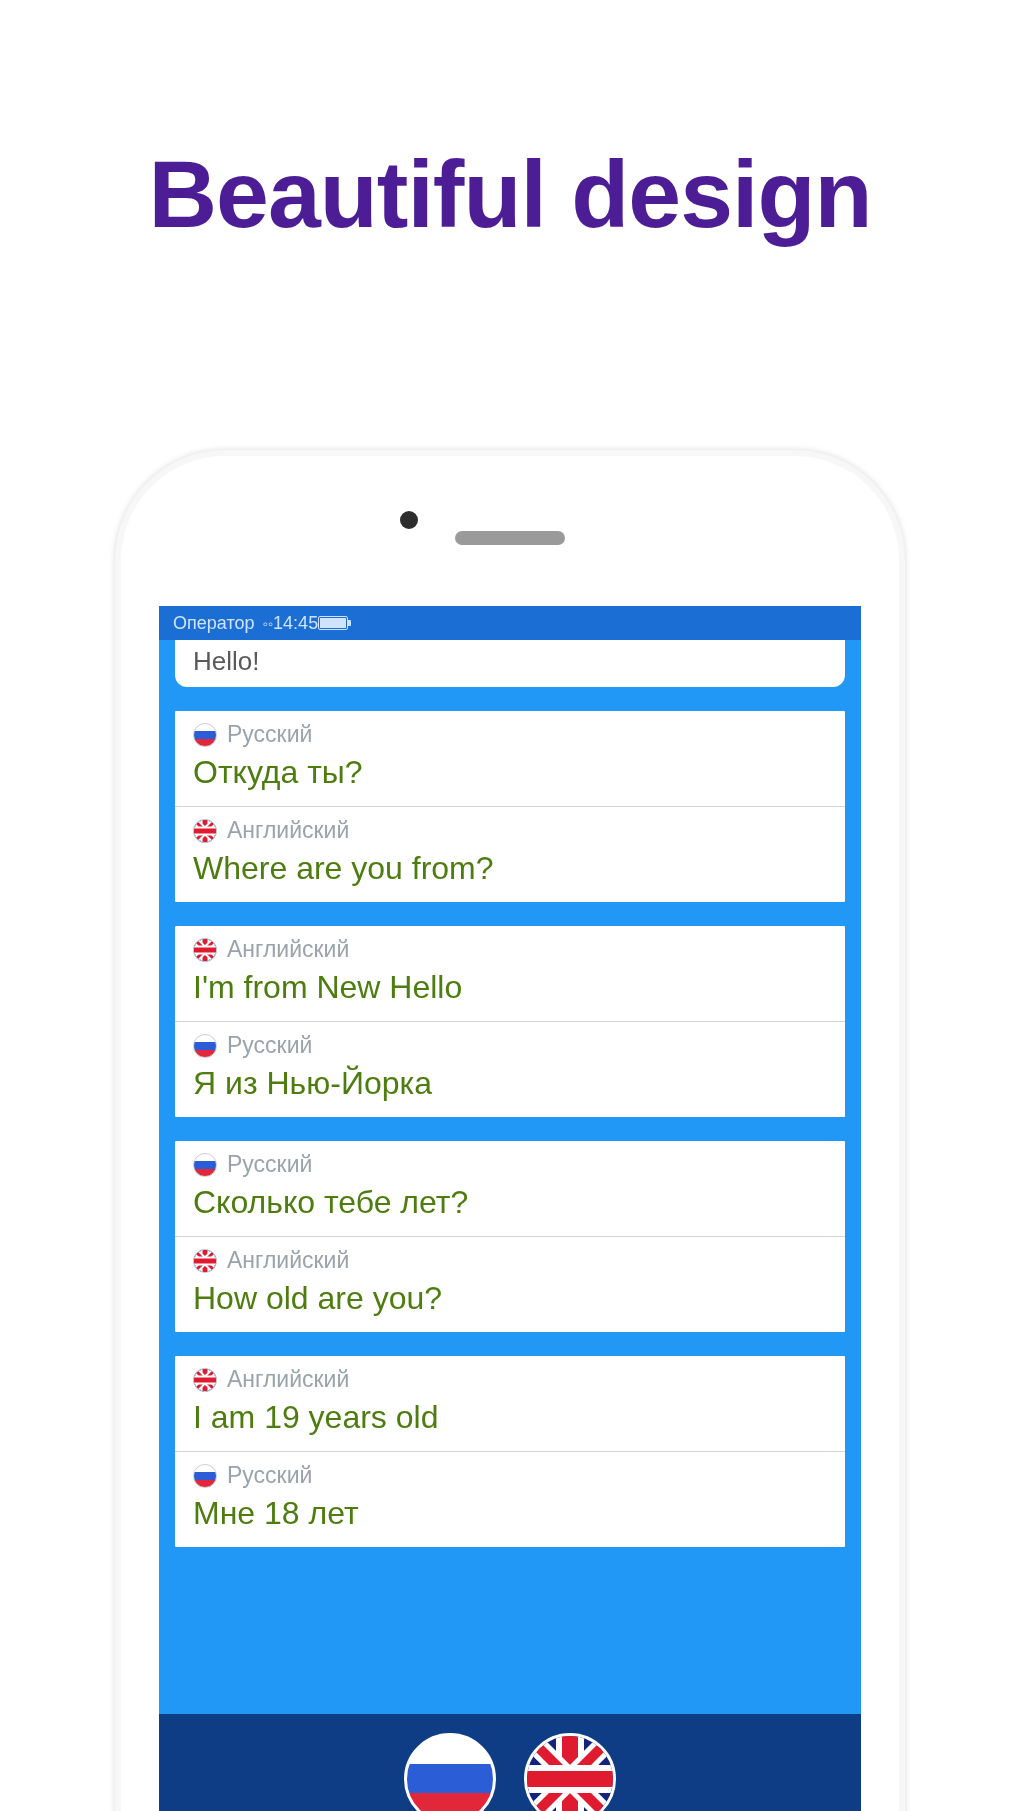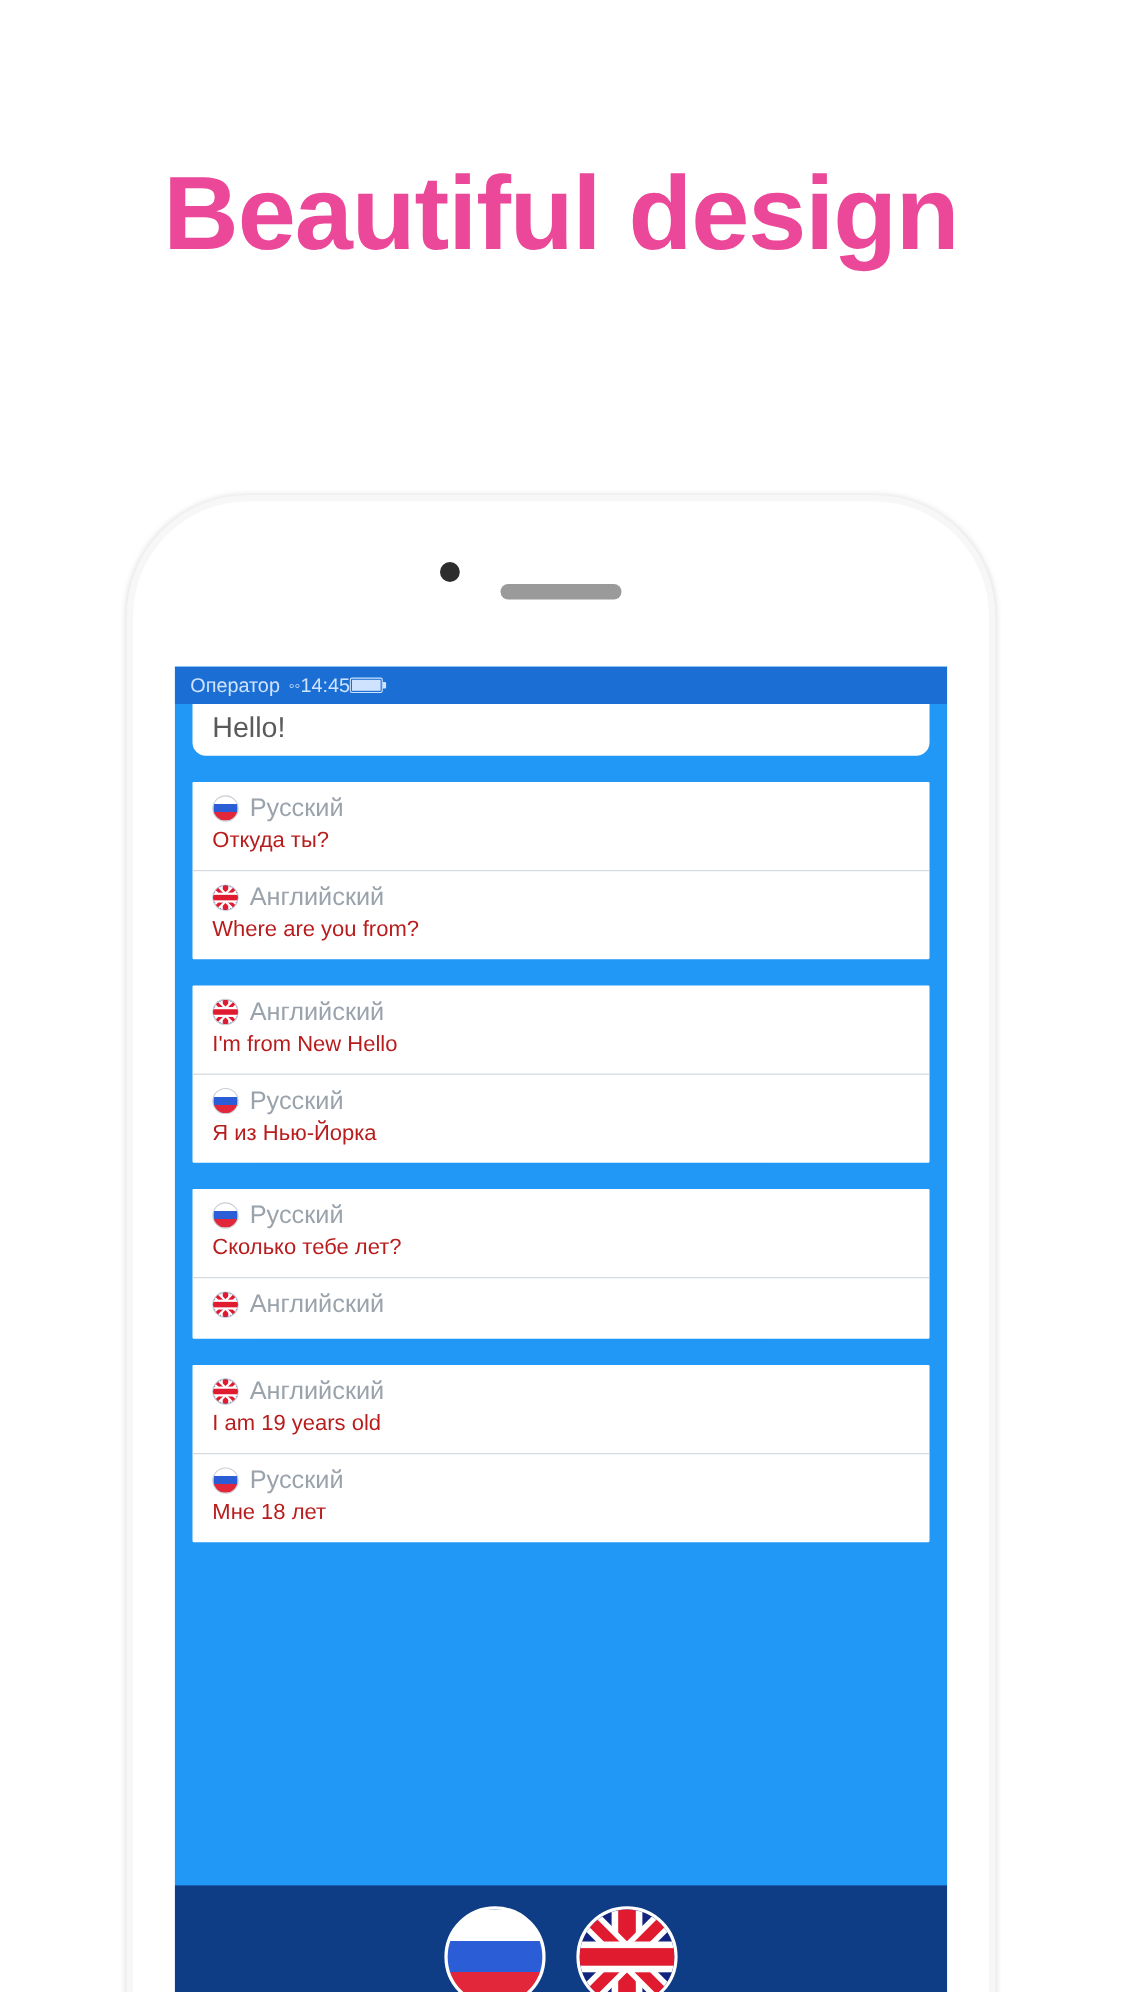--- a/index.html
+++ b/index.html
@@ -1,18 +1,18 @@
 <!DOCTYPE html>
 <html><head>
 <meta charset="utf-8">
 <style>
   * { box-sizing: border-box; margin: 0; padding: 0; }
   html, body { width: 1020px; height: 1811px; background: #ffffff; font-family: -apple-system, Helvetica, Arial, sans-serif; }
   .canvas { width: 1020px; height: 1811px; position: relative; overflow: hidden; }
-  .headline { position: absolute; top: 140px; left: 0; right: 0; text-align: center; font-size: 95px; font-weight: 700; color: #ec4899; letter-spacing: -1px; }
+  .headline { position: absolute; top: 140px; left: 0; right: 0; text-align: center; font-size: 95px; font-weight: 700; color: #4c1d95; letter-spacing: -1px; }
 
   .phone {
     position: absolute;
     top: 450px; left: 115px;
     width: 790px; height: 1400px;
     background: #f7f7f7;
     border-radius: 110px 110px 0 0;
     box-shadow: 0 0 6px rgba(0,0,0,.15);
   }
   .phone-inner {
@@ -51,21 +51,21 @@
   .flag { width:24px; height:24px; border-radius:50%; display:block; flex:0 0 24px; position:relative; overflow:hidden; }
   .flag-ru { background: linear-gradient(to bottom, #fff 0 33%, #2b5dd7 33% 66%, #e2273a 66% 100%); border:1px solid #c8ced6; }
   .flag-uk { background:#12247d; border:1px solid #c8ced6; }
   .flag-uk::before, .flag-uk::after { content:""; position:absolute; background:#e01b2f; }
   .flag-uk::before { left:50%; top:-2px; bottom:-2px; width:5px; transform:translateX(-50%); box-shadow: 0 0 0 2px #fff; }
   .flag-uk::after { top:50%; left:-2px; right:-2px; height:5px; transform:translateY(-50%); box-shadow: 0 0 0 2px #fff; }
   .flag-uk .diag { position:absolute; left:-8px; right:-8px; top:50%; height:3px; background:#e01b2f; box-shadow: 0 0 0 2px #fff; }
   .flag-uk .d1 { transform: translateY(-50%) rotate(45deg); }
   .flag-uk .d2 { transform: translateY(-50%) rotate(-45deg); }
 
-  .text { color:#b91c1c; font-size:20px; line-height:1.25; }
+  .text { color:#4d7c0f; font-size:32px; line-height:1.25; }
 
   .bottombar {
     position:absolute; left:0; right:0; bottom:0; height:130px;
     background:#0e3d85; display:flex; align-items:center; justify-content:center; gap:28px;
   }
   .bigflag { width:92px; height:92px; border-radius:50%; position:relative; overflow:hidden; border:3px solid #fff; }
   .bigflag.ru { background: linear-gradient(to bottom, #fff 0 33%, #2b5dd7 33% 66%, #e2273a 66% 100%); }
   .bigflag.uk { background:#12247d; }
   .bigflag.uk::before, .bigflag.uk::after { content:""; position:absolute; background:#e01b2f; }
   .bigflag.uk::before { left:50%; top:-6px; bottom:-6px; width:16px; transform:translateX(-50%); box-shadow: 0 0 0 6px #fff; }
@@ -152,20 +152,21 @@
               <div class="text">Сколько тебе лет?</div>
             </div>
             <div class="row">
               <div class="lang-label">
                 <span class="flag flag-uk">
                     <span class="diag d1"></span>
                     <span class="diag d2"></span>
                   </span>
                 <span>Английский</span>
               </div>
+              <div class="text">How old are you?</div>
             </div>
           </div>
 
           <div class="card">
             <div class="row">
               <div class="lang-label">
                 <span class="flag flag-uk">
                     <span class="diag d1"></span>
                     <span class="diag d2"></span>
                   </span>

